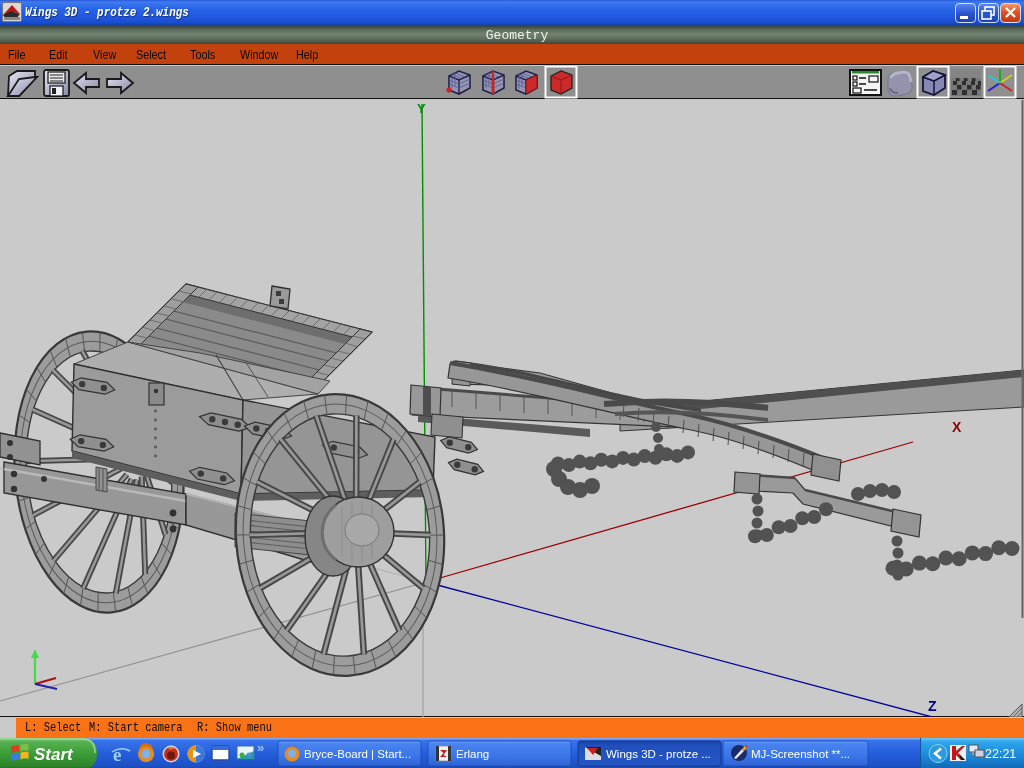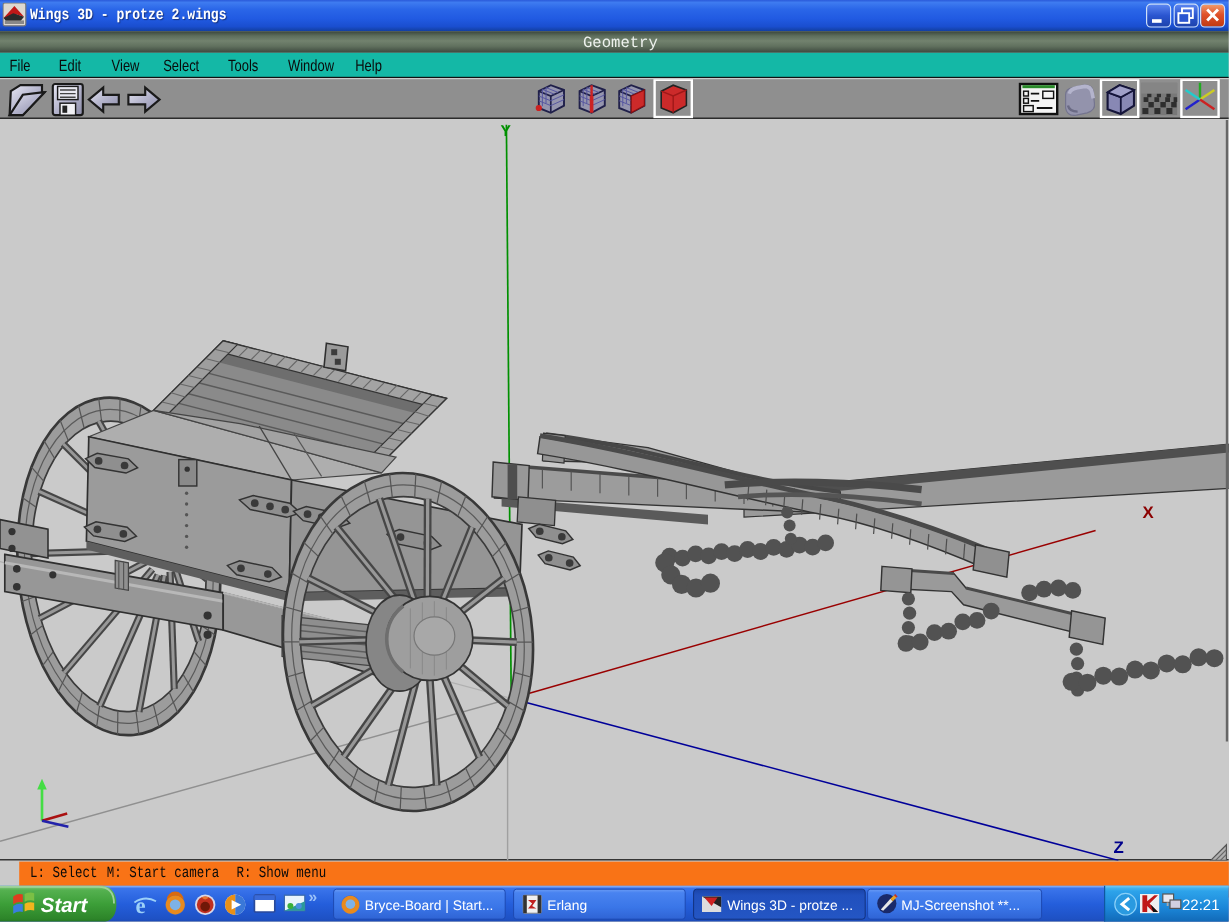--- a/index.html
+++ b/index.html
@@ -1,23 +1,23 @@
 <!DOCTYPE html>
 <html><head><meta charset="utf-8">
 <style>
 * { margin:0; padding:0; box-sizing:border-box; }
 body { width:1024px; height:768px; overflow:hidden; font-family:"Liberation Sans", sans-serif; position:relative; background:#cacaca; }
 .titlebar { position:absolute; left:0; top:0; width:1024px; height:26px;
-  background:linear-gradient(180deg,#2a5ada 0%,#3e7bf0 8%,#2a66e8 30%,#215ae2 60%,#1a4ecf 85%,#123f9f 100%); }
+  background:linear-gradient(180deg,#2a5ada 0%,#3e7bf0 8%,#2a66e8 30%,#215ae2 60%,#1a4ecf 85%,#123f9f 100%);font-style:italic; }
 .titletext { position:absolute; left:25px; top:5px; color:#fff; font-size:13px; font-weight:bold; text-shadow:1px 1px 1px #16327e; font-family:"Liberation Mono", monospace; transform:scaleX(0.84); transform-origin:0 50%; }
 .geom { position:absolute; left:0; top:26px; width:1024px; height:18px;
   background:linear-gradient(180deg,#39453b 0%,#5e6e5c 22%,#72826e 45%,#60705e 70%,#3c473d 100%);
   color:#eef2ee; font-size:13px; line-height:17px;text-align:center; }
 .geom span { display:inline-block; font-family:"Liberation Mono", monospace; margin-left:10px; }
-.menubar { position:absolute; left:0; top:44px; width:1024px; height:21px; background:#14b8a6; color:#0a0a0a; font-size:13.5px; border-bottom:1.5px solid #111; }
+.menubar { position:absolute; left:0; top:44px; width:1024px; height:21px; background:#c2410c; color:#0a0a0a; font-size:13.5px; border-bottom:1.5px solid #111; }
 .menubar span { position:absolute; top:3px; transform:scaleX(0.8); transform-origin:0 50%; }
 .toolbar { position:absolute; left:0; top:66px; width:1024px; height:33px; background:#8f8f8f; border-bottom:1.5px solid #111; }
 .viewport { position:absolute; left:0; top:100px; width:1024px; height:617px; background:#cacaca; border-bottom:1.5px solid #111; }
 .statusbar { position:absolute; left:16px; top:718px; width:1024px; height:30px; background:#f97316; color:#0a0a0a; font-size:13.5px; line-height:19px; }
 .statusbar span { position:absolute; top:0; font-family:"Liberation Mono", monospace; font-size:13px; transform:scaleX(0.8); transform-origin:0 50%; }
 .taskbar { position:absolute; left:0; top:738px; width:1024px; height:19px; }
 .winbtn { position:absolute; top:3px; width:21px; height:20px; border-radius:4px; border:1px solid #cfe0f8; }
 </style></head>
 <body>
 <div class="titlebar">

